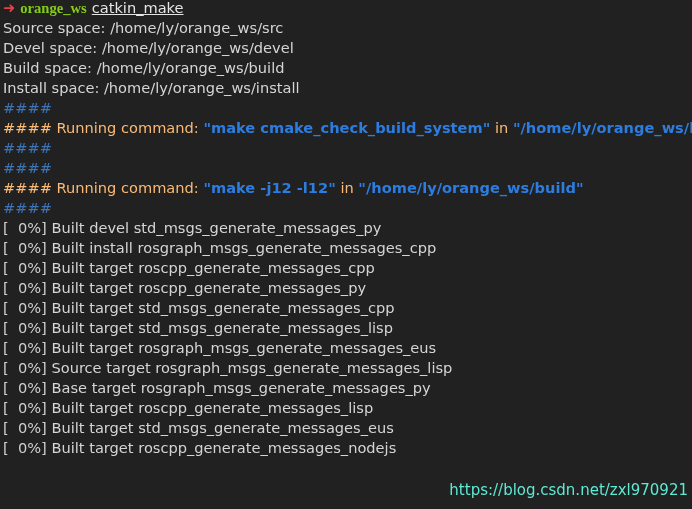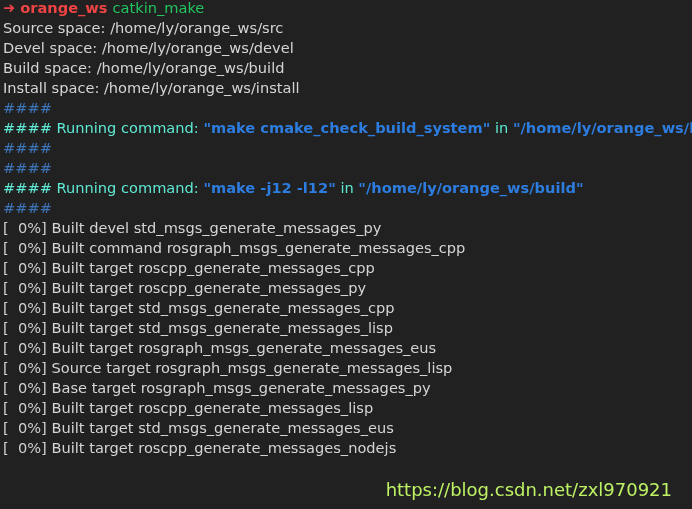--- a/index.html
+++ b/index.html
@@ -30,33 +30,33 @@
   .line {
     height: 20px;
     line-height: 20px;
     white-space: pre;
     overflow: visible;
   }
   
   .c-default { color: #d5d5d5; }
   .c-gray    { color: #cfcfcf; }
   .c-arrow-red   { color: #e8414a; font-weight: bold; }
-  .c-cyan    { color: #ef4444; font-weight: bold; }
-  .c-green   { color: #22c55e; }
-  .c-blue-dim { color: #5eead4; }
+  .c-cyan    { color: #84cc16; font-weight: bold; font-family: Liberation Serif, serif; }
+  .c-green   { color: #e5e5e5; text-decoration: underline; }
+  .c-blue-dim { color: #fdba74; }
   .c-blue-bold { color: #2d7de0; font-weight: bold; }
   .c-hash { color: #3d74b8; }
   .sp { display: inline-block; width: 5px; }
   #watermark {
     position: absolute;
-    right: 20px;
+    right: 4px;
     top: 480px;
     font-family: "DejaVu Sans", "Liberation Sans", sans-serif;
-    font-size: 18px;
-    color: #bef264;
+    font-size: 15px;
+    color: #5eead4;
     letter-spacing: 0px;
     white-space: pre;
   }
 </style>
 </head>
 <body>
 
 <div id="terminal">
   <div class="screen">
 
@@ -70,21 +70,21 @@
     <div class="line c-hash">####</div>
     <div class="line"><span class="c-blue-dim">#### Running command: </span><span class="c-blue-bold">"make cmake_check_build_system"</span><span class="c-blue-dim"> in </span><span class="c-blue-bold">"/home/ly/orange_ws/build"</span></div>
     <div class="line c-hash">####</div>
 
     <div class="line c-hash">####</div>
     <div class="line"><span class="c-blue-dim">#### Running command: </span><span class="c-blue-bold">"make -j12 -l12"</span><span class="c-blue-dim"> in </span><span class="c-blue-bold">"/home/ly/orange_ws/build"</span></div>
     <div class="line c-hash">####</div>
 
     <div id="built-target-lines">
         <div class="line"><span class="c-gray">[  0%]</span><span class="c-default"> Built devel std_msgs_generate_messages_py</span></div>
-        <div class="line"><span class="c-gray">[  0%]</span><span class="c-default"> Built command rosgraph_msgs_generate_messages_cpp</span></div>
+        <div class="line"><span class="c-gray">[  0%]</span><span class="c-default"> Built install rosgraph_msgs_generate_messages_cpp</span></div>
         <div class="line"><span class="c-gray">[  0%]</span><span class="c-default"> Built target roscpp_generate_messages_cpp</span></div>
         <div class="line"><span class="c-gray">[  0%]</span><span class="c-default"> Built target roscpp_generate_messages_py</span></div>
         <div class="line"><span class="c-gray">[  0%]</span><span class="c-default"> Built target std_msgs_generate_messages_cpp</span></div>
         <div class="line"><span class="c-gray">[  0%]</span><span class="c-default"> Built target std_msgs_generate_messages_lisp</span></div>
         <div class="line"><span class="c-gray">[  0%]</span><span class="c-default"> Built target rosgraph_msgs_generate_messages_eus</span></div>
         <div class="line"><span class="c-gray">[  0%]</span><span class="c-default"> Source target rosgraph_msgs_generate_messages_lisp</span></div>
         <div class="line"><span class="c-gray">[  0%]</span><span class="c-default"> Base target rosgraph_msgs_generate_messages_py</span></div>
         <div class="line"><span class="c-gray">[  0%]</span><span class="c-default"> Built target roscpp_generate_messages_lisp</span></div>
         <div class="line"><span class="c-gray">[  0%]</span><span class="c-default"> Built target std_msgs_generate_messages_eus</span></div>
         <div class="line"><span class="c-gray">[  0%]</span><span class="c-default"> Built target roscpp_generate_messages_nodejs</span></div>

